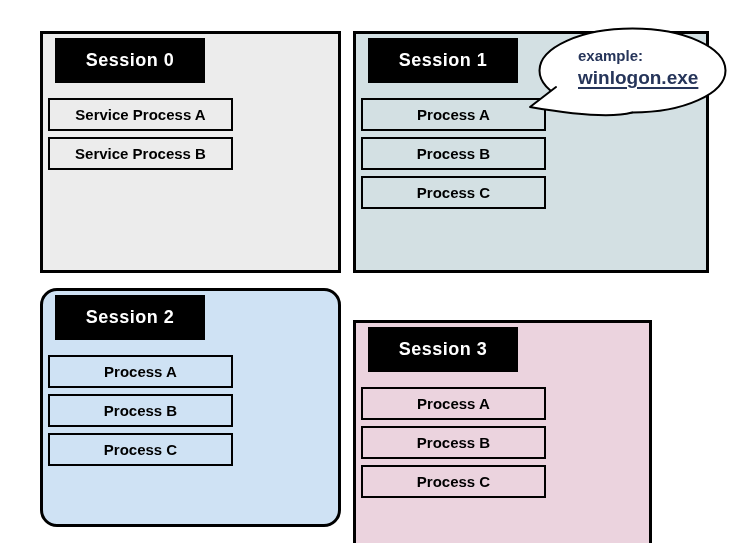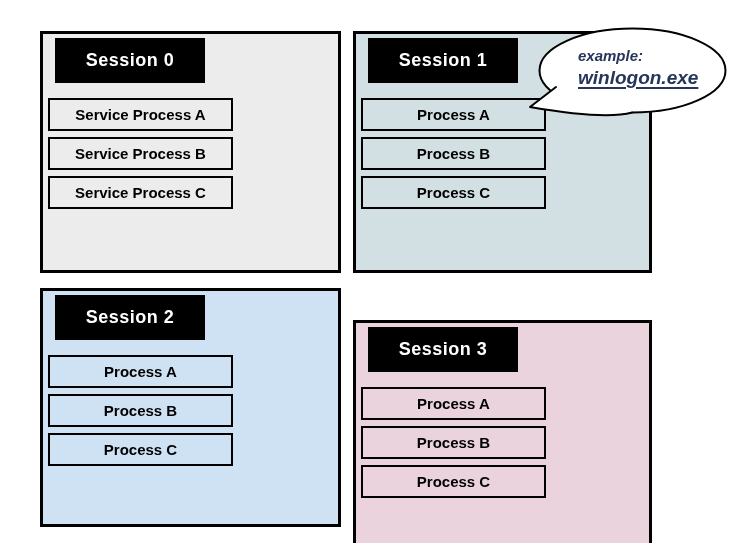--- a/index.html
+++ b/index.html
@@ -14,21 +14,21 @@
     height: 543px;
     background: #ffffff;
     overflow: hidden;
   }
   .panel {
     position: absolute;
     box-sizing: border-box;
     border: 3px solid #000000;
   }
   #panel-0 { left: 40px;  top: 31px;  width: 301px; height: 242px; }
-  #panel-1 { left: 353px; top: 31px;  width: 299px; height: 242px; }
+  #panel-1 { left: 353px; top: 31px;  width: 356px; height: 242px; }
   #panel-2 { left: 40px;  top: 288px; width: 301px; height: 239px; }
   #panel-3 { left: 353px; top: 288px; width: 299px; height: 239px; }
 
   .session-title {
     position: absolute;
     left: 12px;
     top: 4px;
     width: 150px;
     height: 45px;
     background: #000000;
@@ -66,50 +66,48 @@
     width: 735px;
     height: 543px;
     pointer-events: none;
   }
   .bubble-text {
     position: absolute;
     left: 578px;
     top: 47px;
     font-weight: bold;
     line-height: 1.25;
-    font-style: italic;
   }
   .bubble-line1 { font-size: 15px; }
   .bubble-line2 {
     font-size: 19px;
     text-decoration: underline;
     text-decoration-thickness: 2px;
     text-underline-offset: 3px;
   }
 </style>
 </head>
 <body>
 
 <div class="canvas">
 
   <section class="panel" id="panel-0" style="background: rgb(236, 236, 236);">
     <div class="session-title">Session 0</div>
     <div class="proc-box proc-r1">Service Process B</div>
     <div class="proc-box proc-r0">Service Process A</div>
-    <div class="proc-box proc-r2">Service Process C</div>
   </section>
 
   <section class="panel" id="panel-1" style="background: rgb(211, 224, 227);">
     <div class="session-title">Session 1</div>
     <div class="proc-box proc-r0">Process A</div>
     <div class="proc-box proc-r1">Process B</div>
     <div class="proc-box proc-r2">Process C</div>
   </section>
 
-  <section class="panel" id="panel-2" style="background: rgb(207, 226, 244);">
+  <section class="panel" id="panel-2" style="background: rgb(207, 226, 244); border-radius: 17px;">
     <div class="session-title">Session 2</div>
     <div class="proc-box proc-r0">Process A</div>
     <div class="proc-box proc-r1">Process B</div>
     <div class="proc-box proc-r2">Process C</div>
   </section>
 
   <section class="panel" id="panel-3" style="background: rgb(235, 211, 222); margin-top: 32px;">
     <div class="session-title">Session 3</div>
     <div class="proc-box proc-r0">Process A</div>
     <div class="proc-box proc-r1">Process B</div>

